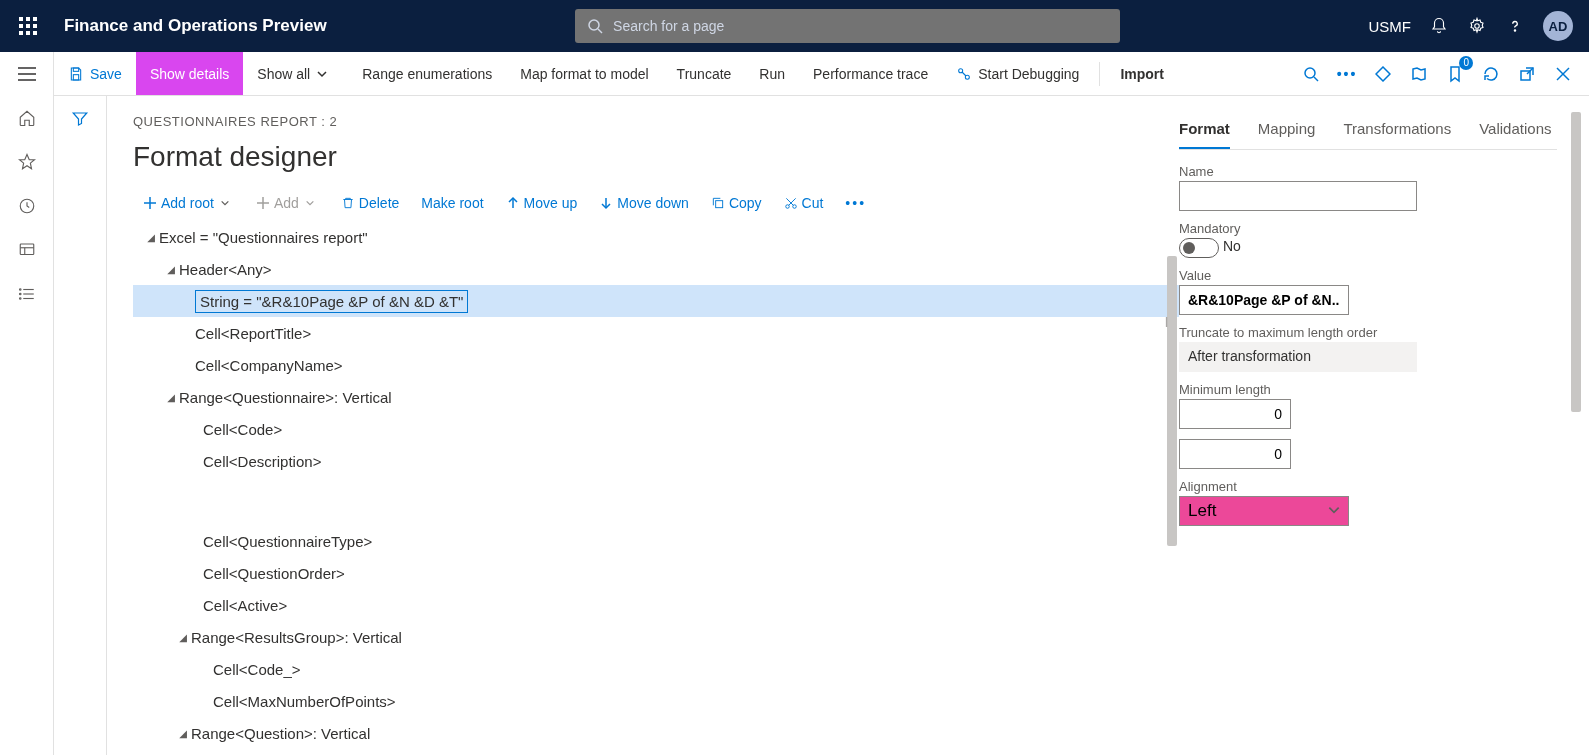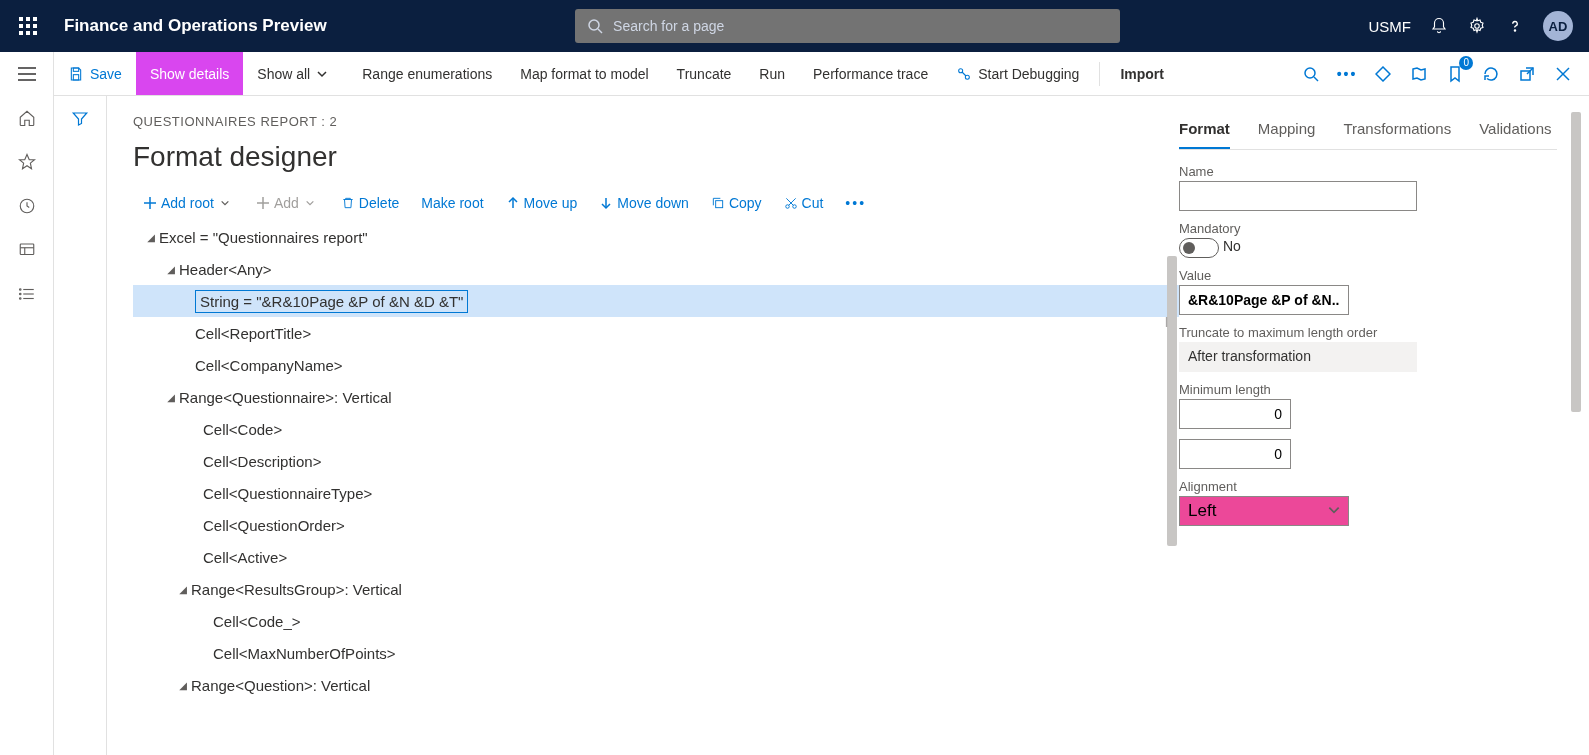--- a/index.html
+++ b/index.html
@@ -357,21 +357,21 @@
       <div class="tree-node" style="padding-left:30px;">
           <span class="caret">◢</span>
           <span class="label">Range&lt;Questionnaire&gt;: Vertical</span>
         </div>
       <div class="tree-node" style="padding-left:70px;">
           <span class="label">Cell&lt;Code&gt;</span>
         </div>
       <div class="tree-node" style="padding-left:70px;">
           <span class="label">Cell&lt;Description&gt;</span>
         </div>
-      <div class="tree-node" style="padding-left:70px;">
+      <div class="tree-node" style="padding-left:70px;margin-top:48px;">
           <span class="label">Cell&lt;QuestionnaireType&gt;</span>
         </div>
       <div class="tree-node" style="padding-left:70px;">
           <span class="label">Cell&lt;QuestionOrder&gt;</span>
         </div>
       <div class="tree-node" style="padding-left:70px;">
           <span class="label">Cell&lt;Active&gt;</span>
         </div>
       <div class="tree-node" style="padding-left:42px;">
           <span class="caret">◢</span>

